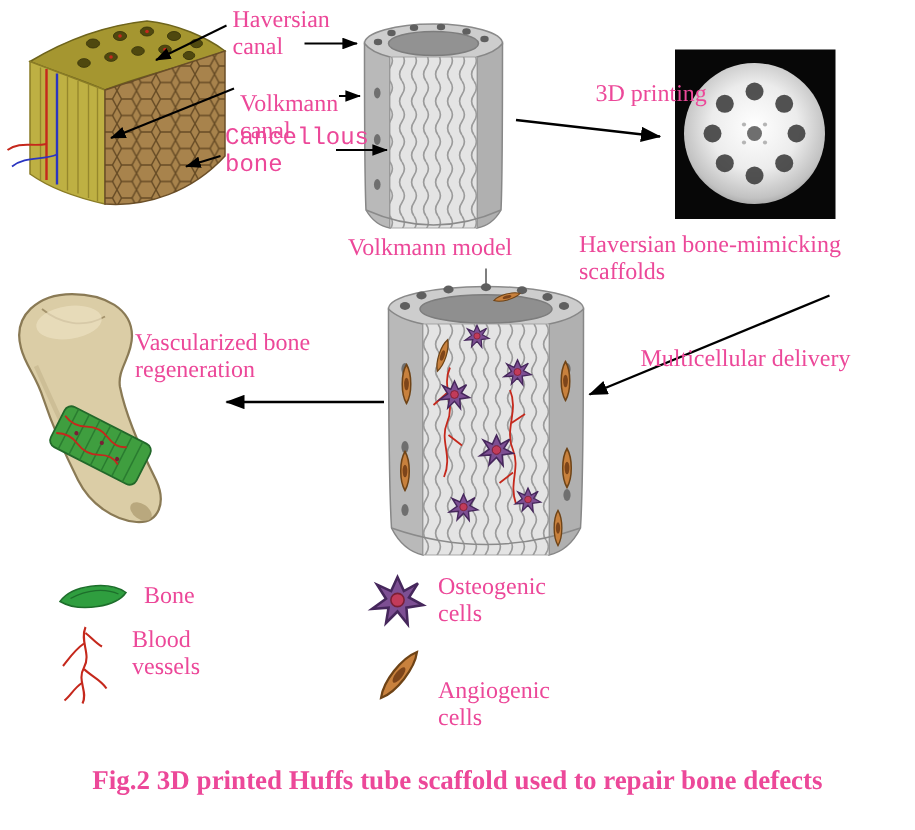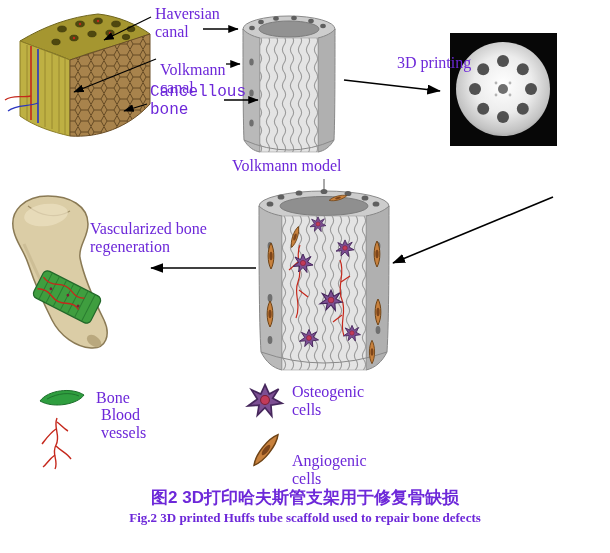--- a/index.html
+++ b/index.html
@@ -1,23 +1,23 @@
 <!DOCTYPE html>
 <html><head>
 <meta charset="utf-8">
 <title>Figure</title>
 <style>
   html,body{margin:0;padding:0;background:#fff;}
-  .figure{position:relative;width:600px;height:553px;background:#fff;font-family:"Liberation Serif",serif;color:#6d28d9;overflow:hidden;}
+  .figure{position:relative;width:600px;height:553px;background:#fff;font-family:"Liberation Serif",serif;color:#ec4899;overflow:hidden;}
   .art{position:absolute;left:0;top:0;}
   .lbl{position:absolute;font-size:16px;line-height:1.15;white-space:pre-line;}
   .center{text-align:left;}
   .caption{position:absolute;left:0;width:610px;text-align:center;font-weight:700;white-space:pre-line;}
   .caption-zh{top:486px;font-size:17px;font-family:"Liberation Sans",sans-serif;}
-  .caption-en{top:510px;font-size:13px;font-family:"Liberation Serif",serif;}
+  .caption-en{top:510px;font-size:18px;font-family:"Liberation Serif",serif;}
 </style>
 </head>
 <body>
 
 <div class="figure">
 
   <svg class="art" width="610" height="553" viewBox="0 0 610 553">
     <defs>
       <marker id="ah" viewBox="0 0 8 6" refX="7.5" refY="3" markerWidth="8" markerHeight="6" orient="auto">
         <path d="M0,0 L8,3 L0,6 Z" fill="#000"></path>
@@ -232,25 +232,27 @@
   </svg>
 
   <div class="lbl" style="left:155px;top:5px;">Haversian
 canal</div>
   <div class="lbl" style="left:160px;top:61px;">Volkmann
 canal</div>
   <div class="lbl" style="left:150px;top:83px;font-family:Liberation Mono, monospace;">Cancellous
 bone</div>
   <div class="lbl" style="left:232px;top:157px;">Volkmann model</div>
   <div class="lbl" style="left:350px;top:54px;margin-left:47px;">3D printing</div>
+  <div class="lbl" style="left:386px;top:155px;">Haversian bone-mimicking
+scaffolds</div>
+  <div class="lbl" style="left:427px;top:231px;">Multicellular delivery</div>
   <div class="lbl center" style="left:90px;top:220px;width:162px;">Vascularized bone
 regeneration</div>
   <div class="lbl" style="left:96px;top:389px;">Bone</div>
-  <div class="lbl" style="left:88px;top:406px;margin-left:13px;">Blood
+  <div class="lbl" style="left:88px;top:418px;">Blood
 vessels</div>
   <div class="lbl" style="left:292px;top:383px;">Osteogenic
 cells</div>
   <div class="lbl" style="left:292px;top:452px;">Angiogenic
 cells</div>
 
-  <div class="caption caption-zh">图2 3D打印哈夫斯管支架用于修复骨缺损</div>
   <div class="caption caption-en">Fig.2 3D printed Huffs tube scaffold used to repair bone defects</div>
 </div>
 
 </body></html>

